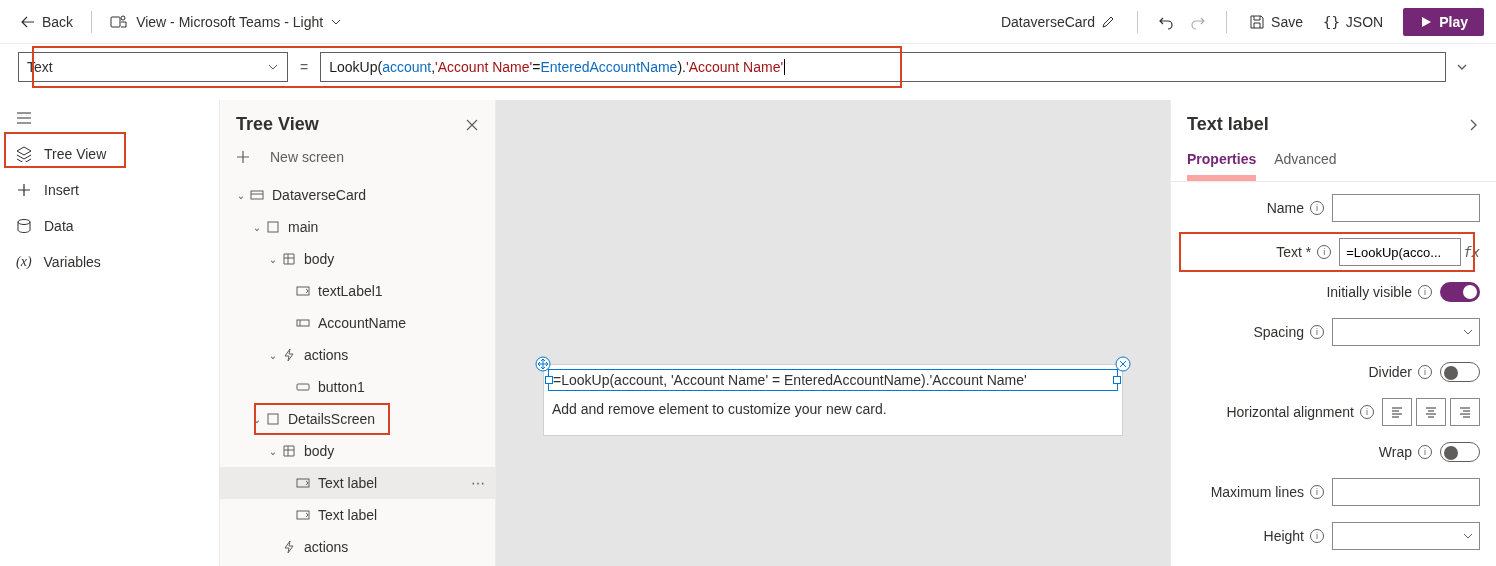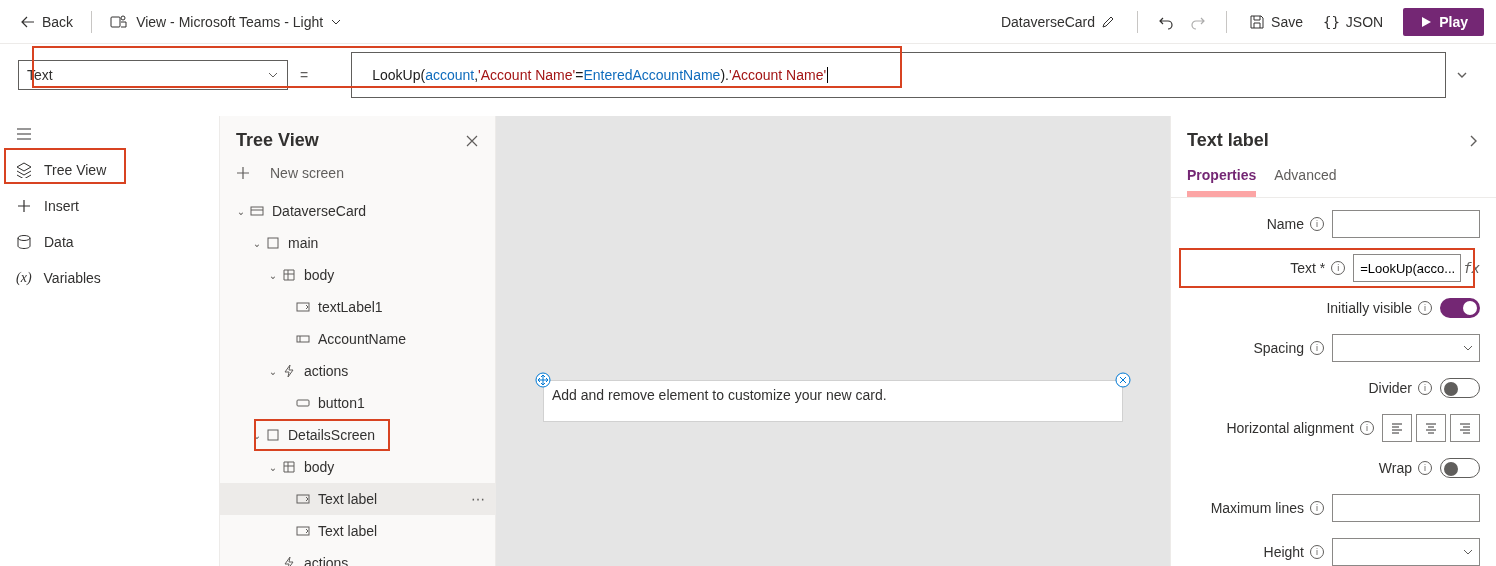--- a/index.html
+++ b/index.html
@@ -15,21 +15,21 @@
 .topbar .dvname { display: flex; align-items: center; gap: 6px; padding: 4px 8px; }
 .topbar .iconbtn { width: 28px; height: 28px; display: flex; align-items: center; justify-content: center; cursor: pointer; border-radius: 2px; }
 .topbar .iconbtn.disabled { opacity: .4; cursor: default; }
 .topbar .savebtn { display: flex; align-items: flex-end; gap: 6px; padding: 4px 8px; cursor: pointer; }
 .topbar .playbtn { background: #742774; color: #fff; padding: 6px 16px; border-radius: 2px; display: flex; align-items: center; gap: 6px; margin-left: 8px; cursor: pointer; font-weight: 600; }
 
 
 .formula-row { display: flex; align-items: center; padding: 8px 18px 18px 18px; position: relative; }
 .prop-selector { width: 270px; height: 30px; border: 1px solid #605e5c; display: flex; align-items: center; justify-content: space-between; padding: 0 8px; background: #fff; }
 .equals { margin: 0 12px; color: #605e5c; }
-.formula-input { flex: 1; height: 46px; border: 1px solid #605e5c; display: flex; align-items: center; padding: 0 20px; font-family: Consolas, monospace; background: #fff; margin-left: 31px; }
+.formula-input { flex: 1; height: 30px; border: 1px solid #605e5c; display: flex; align-items: center; padding: 0 8px; font-family: Consolas, monospace; background: #fff; }
 .formula-expand { width: 32px; display: flex; justify-content: center; cursor: pointer; }
 .hl-red1 { position: absolute; border: 2px solid #d84321; pointer-events: none; }
 
 
 .main { display: flex; height: calc(566px - 44px - 56px); }
 
 
 .leftnav { width: 220px; border-right: 1px solid #edebe9; display: flex; flex-direction: column; }
 .leftnav .hamburger { padding: 10px 16px; cursor: pointer; }
 .leftnav .item { display: flex; align-items: center; gap: 12px; padding: 10px 16px; cursor: pointer; position: relative; }
@@ -345,20 +345,21 @@
             <circle cx="9" cy="9" r="7" fill="#fff" stroke="#0078d4"></circle>
             <path d="M9 4v10M4 9h10M9 4l-2 2M9 4l2 2M9 14l-2-2M9 14l2-2M4 9l2-2M4 9l2 2M14 9l-2-2M14 9l-2 2" stroke="#0078d4" fill="none"></path>
           </svg>
         </div>
       <div class="handle-tr">
           <svg width="18" height="18" viewBox="0 0 18 18">
             <circle cx="9" cy="9" r="7" fill="#fff" stroke="#0078d4"></circle>
             <path d="M6 6l6 6M12 6l-6 6" stroke="#0078d4"></path>
           </svg>
         </div>
+      <div class="field"><span>=LookUp(account, 'Account Name' = EnteredAccountName).'Account Name'</span></div>
       <div class="hint">Add and remove element to customize your new card.</div>
     </div>
   </div>
 
   <div class="proppanel">
     <div class="prophead">
       <h2>Text label</h2>
       <svg width="14" height="14" viewBox="0 0 14 14" style="cursor:pointer">
           <path d="M5 2l5 5-5 5" stroke="#605e5c" fill="none" stroke-width="1.4"></path>
         </svg>
@@ -375,21 +376,21 @@
           </div>
         <input class="textin" value="" style="">
       </div>
       <div class="prow">
         <div class="hl-red1" style="left:-8px; top:-6px; width:296px; height:40px;"></div>
         <div class="plabel">
             <span>Text *</span>
             <span class="info">i</span>
           </div>
         <div style="display:flex;align-items:center">
-          <input class="textin" style="width: 108px;" value="=LookUp(acco...">
+          <input class="textin" style="width: 122px;" value="=LookUp(acco...">
           <span class="fx">fx</span>
         </div>
       </div>
       <div class="prow">
         <div class="plabel">
             <span>Initially visible</span>
             <span class="info">i</span>
           </div>
         <div class="toggle on">
             <div class="knob"></div>

